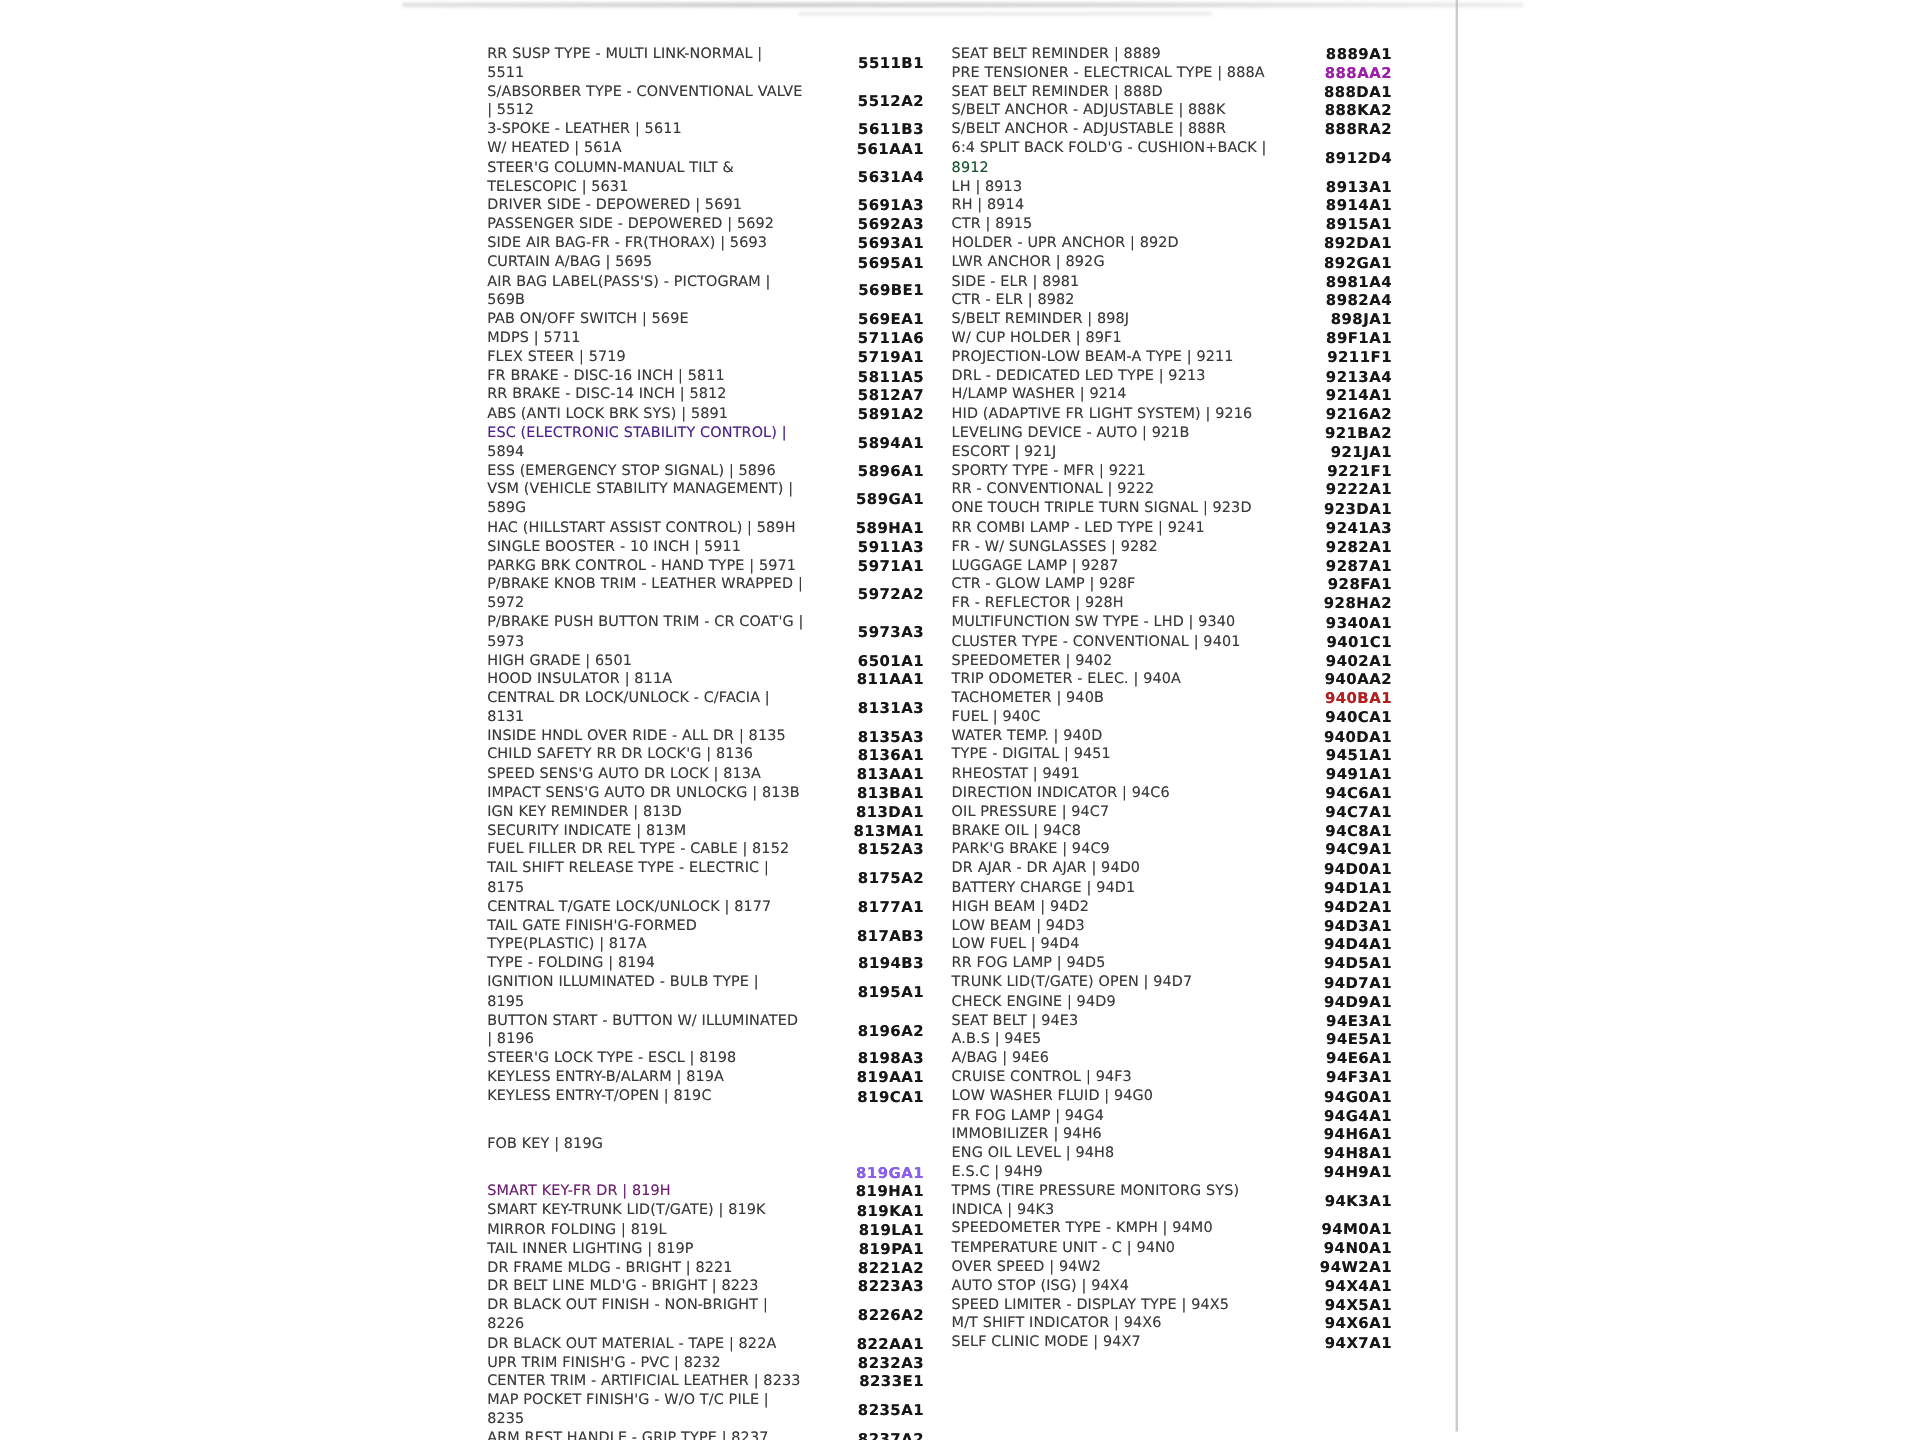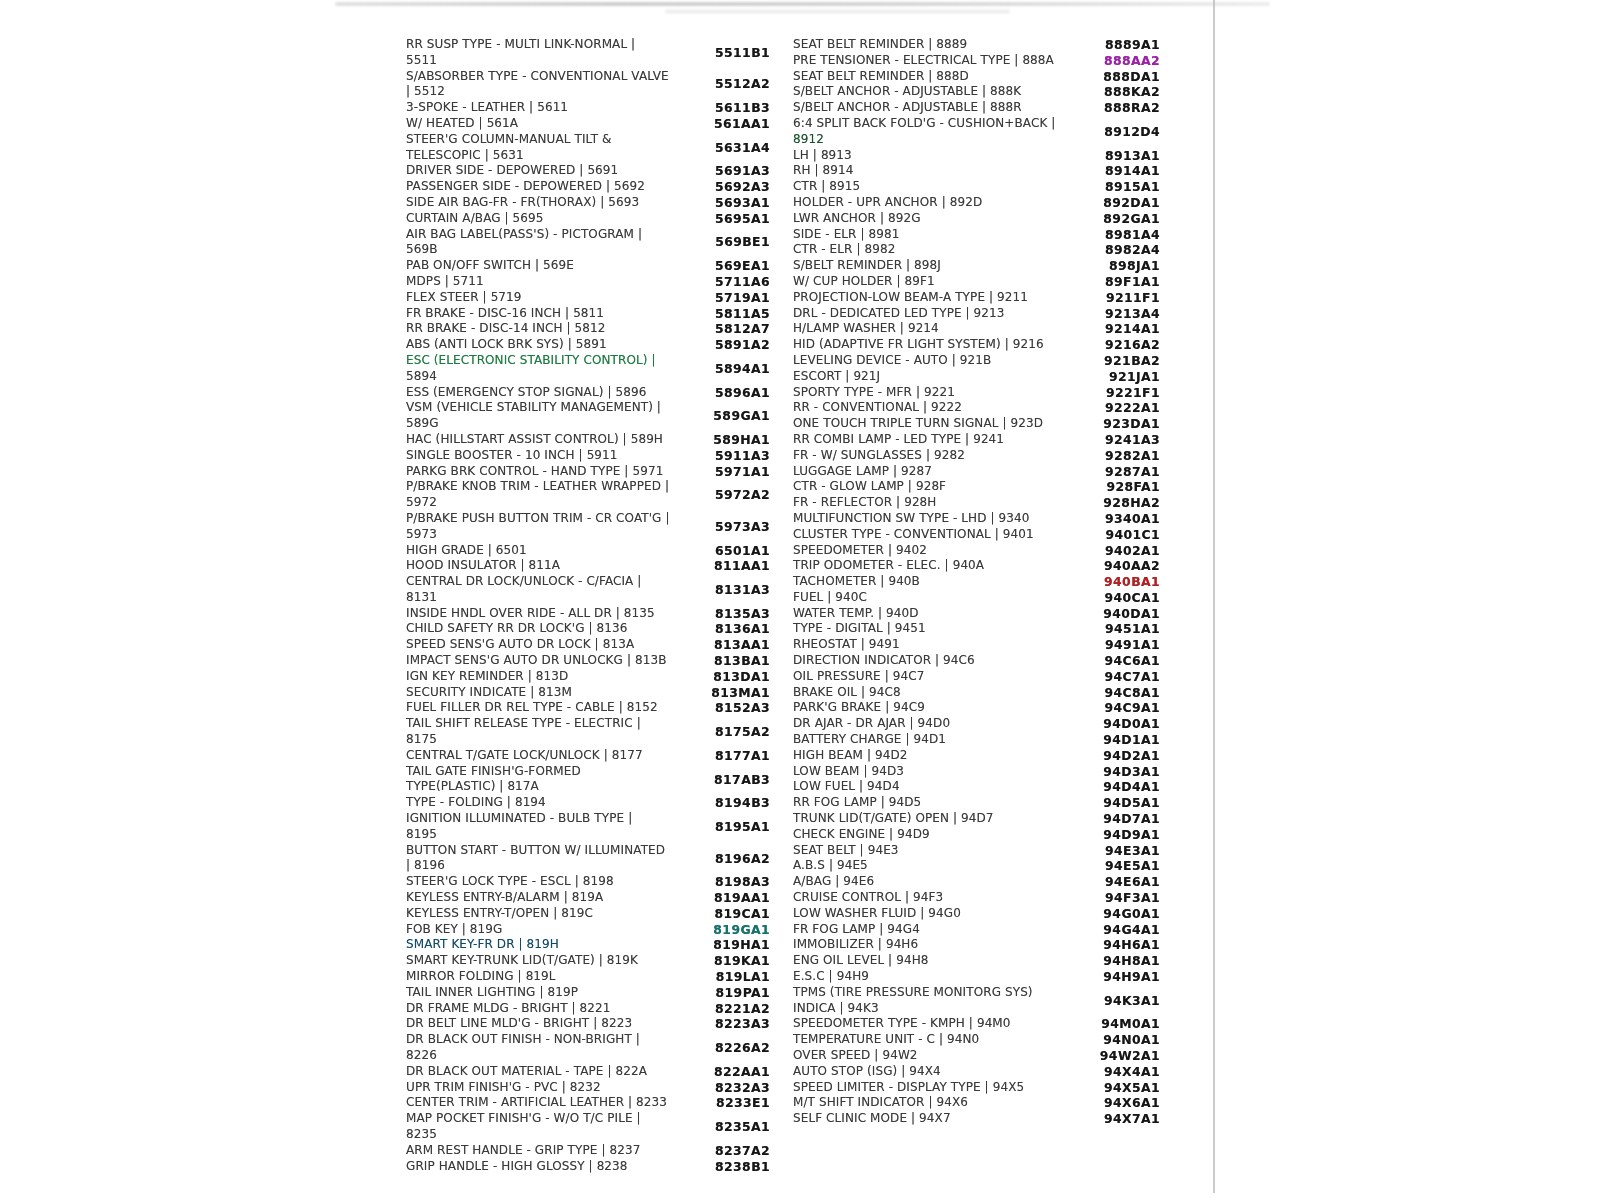--- a/index.html
+++ b/index.html
@@ -145,21 +145,21 @@
         <div class="code" style="color: rgb(22, 22, 22);">5812A7</div>
       </div>
       <div class="row">
         <div class="desc">
           <div class="line" style="color: rgb(58, 58, 58);">ABS (ANTI LOCK BRK SYS) | 5891</div>
         </div>
         <div class="code" style="color: rgb(22, 22, 22);">5891A2</div>
       </div>
       <div class="row">
         <div class="desc">
-          <div class="line" style="color: #15803d;">ESC (ELECTRONIC STABILITY CONTROL) |</div>
+          <div class="line" style="color: #4c1d95;">ESC (ELECTRONIC STABILITY CONTROL) |</div>
           <div class="line" style="color: rgb(58, 58, 58);">5894</div>
         </div>
         <div class="code" style="color: rgb(22, 22, 22);">5894A1</div>
       </div>
       <div class="row">
         <div class="desc">
           <div class="line" style="color: rgb(58, 58, 58);">ESS (EMERGENCY STOP SIGNAL) | 5896</div>
         </div>
         <div class="code" style="color: rgb(22, 22, 22);">5896A1</div>
       </div>
@@ -318,25 +318,25 @@
       <div class="row">
         <div class="desc">
           <div class="line" style="color: rgb(58, 58, 58);">KEYLESS ENTRY-T/OPEN | 819C</div>
         </div>
         <div class="code" style="color: rgb(22, 22, 22);">819CA1</div>
       </div>
       <div class="row">
         <div class="desc">
           <div class="line" style="color: rgb(58, 58, 58);">FOB KEY | 819G</div>
         </div>
-        <div class="code" style="color: #0f766e;">819GA1</div>
-      </div>
-      <div class="row">
-        <div class="desc">
-          <div class="line" style="color: #0c4a6e;">SMART KEY-FR DR | 819H</div>
+        <div class="code" style="color: #8b5cf6; margin-top: 48px;">819GA1</div>
+      </div>
+      <div class="row">
+        <div class="desc">
+          <div class="line" style="color: #701a75;">SMART KEY-FR DR | 819H</div>
         </div>
         <div class="code" style="color: rgb(22, 22, 22);">819HA1</div>
       </div>
       <div class="row">
         <div class="desc">
           <div class="line" style="color: rgb(58, 58, 58);">SMART KEY-TRUNK LID(T/GATE) | 819K</div>
         </div>
         <div class="code" style="color: rgb(22, 22, 22);">819KA1</div>
       </div>
       <div class="row">

